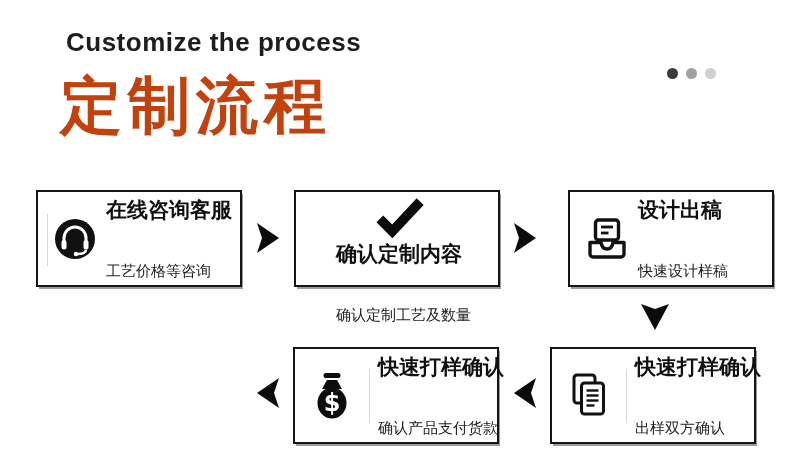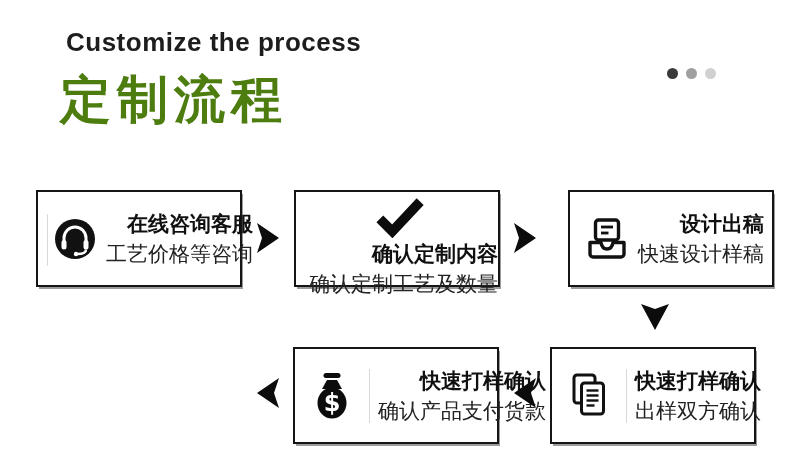--- a/index.html
+++ b/index.html
@@ -1,30 +1,30 @@
 <!DOCTYPE html>
 <html><head>
 <meta charset="utf-8">
 <style>
   html, body { margin: 0; padding: 0; }
   body {
     width: 790px; height: 474px; overflow: hidden;
     background: #ffffff;
     font-family: "Liberation Sans", "DejaVu Sans", sans-serif;
   }
-  .stage { position: relative; width: 642px; height: 474px; background: #ffffff; text-align: right; }
+  .stage { position: relative; width: 642px; height: 474px; background: #ffffff; }
 
   
   .tagline-en {
     position: absolute; left: 66px; top: 27px;
     font-size: 26px; font-weight: 700; color: #1d1d1d; letter-spacing: 0.5px;
   }
   .title-zh {
     position: absolute; left: 60px; top: 72px;
-    font-size: 51px; font-weight: 900; color: #4d7c0f; letter-spacing: 6px;
+    font-size: 62px; font-weight: 900; color: #c2410c; letter-spacing: 6px;
     line-height: 1.1;
   }
   .dots { position: absolute; left: 667px; top: 68px; display: flex; gap: 8px; }
   .dot { width: 11px; height: 11px; border-radius: 50%; }
 
   
   .step-box {
     position: absolute; width: 206px; height: 97px;
     background: #ffffff; border: 2px solid #151515; box-sizing: border-box;
     box-shadow: 2px 3px 0 -1px #9b9b9b;
@@ -40,27 +40,27 @@
   .left-divider {
     position: absolute; left: 9px; top: 22px; width: 1px; height: 52px;
     background: #d9d9d9;
   }
   .mid-divider { width: 1px; height: 54px; background: #d9d9d9; margin: 0 8px 0 6px; flex: none; }
 
   .icon-wrap {
     width: 48px; height: 50px; flex: none;
     display: flex; align-items: center; justify-content: center; margin-right: 7px;
   }
-  .text-col { display: flex; flex-direction: column; }
+  .text-col { display: flex; flex-direction: column; gap: 35px; }
   .step-title {
     font-size: 21px; font-weight: 700; color: #101010; line-height: 1.15;
     margin-bottom: 6px; white-space: nowrap;
   }
   .step-subtitle {
-    font-size: 21px; font-weight: 400; color: #222222; line-height: 1.1;
+    font-size: 15px; font-weight: 400; color: #222222; line-height: 1.1;
     white-space: nowrap;
   }
 
   
   .arrow { position: absolute; }
   #arrow-1 { left: 257px; top: 223px; }
   #arrow-2 { left: 514px; top: 223px; }
   #arrow-down { left: 641px; top: 304px; }
   #arrow-3 { left: 514px; top: 378px; }
   #arrow-4 { left: 257px; top: 378px; }

